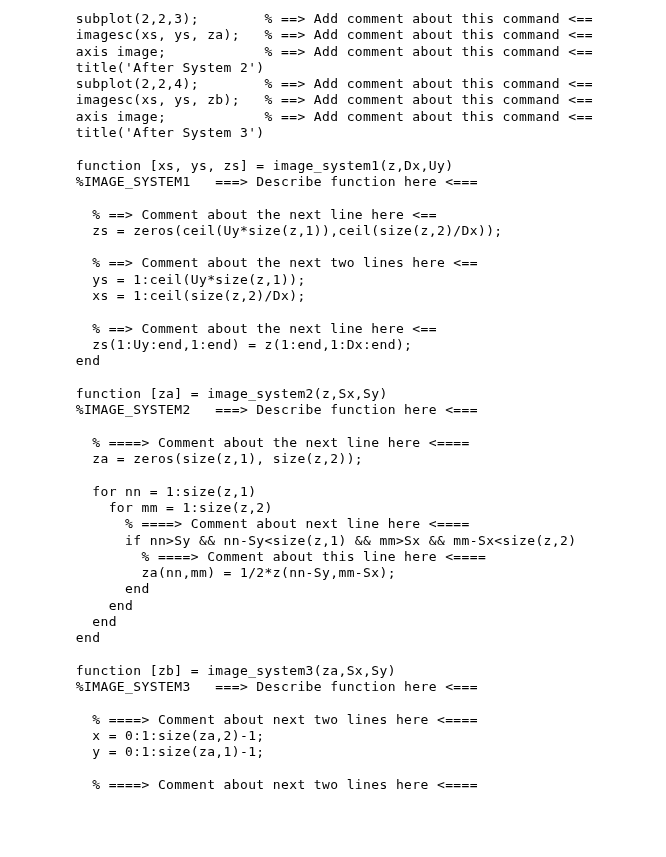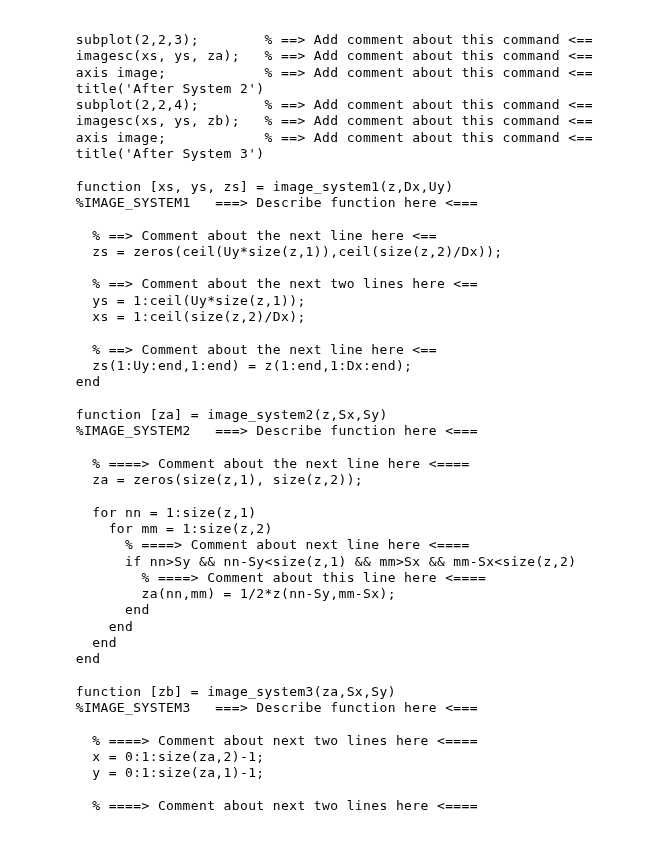--- a/index.html
+++ b/index.html
@@ -17,21 +17,21 @@
   #page {
     position: relative;
     width: 666px;
     height: 857px;
     background: #ffffff;
     box-sizing: border-box;
   }
   #code-listing {
     position: absolute;
     left: 43px;
-    top: 32px;
+    top: 11px;
     margin: 0;
     padding: 0;
     font-family: "DejaVu Sans Mono", "Liberation Mono", monospace;
     font-size: 13px;
     line-height: 16.3px;
     letter-spacing: 0.38px;
     color: #000000;
     white-space: pre;
     -webkit-font-smoothing: none;
     font-smooth: never;

